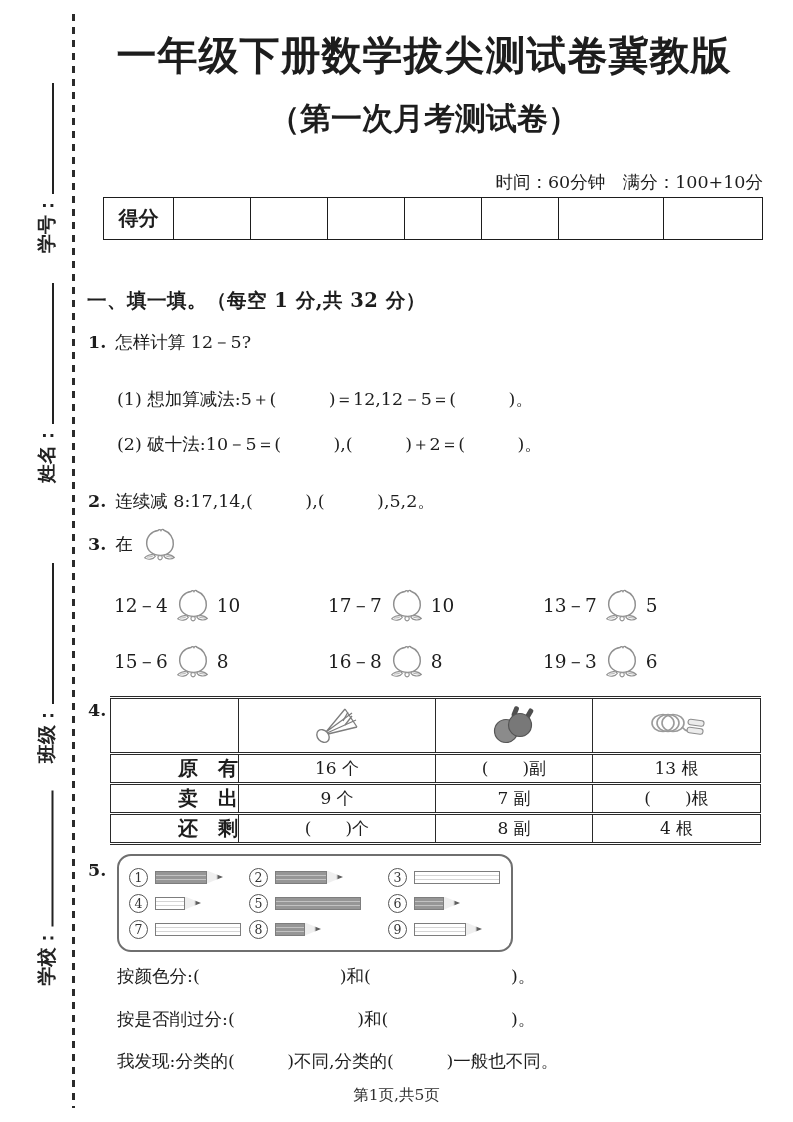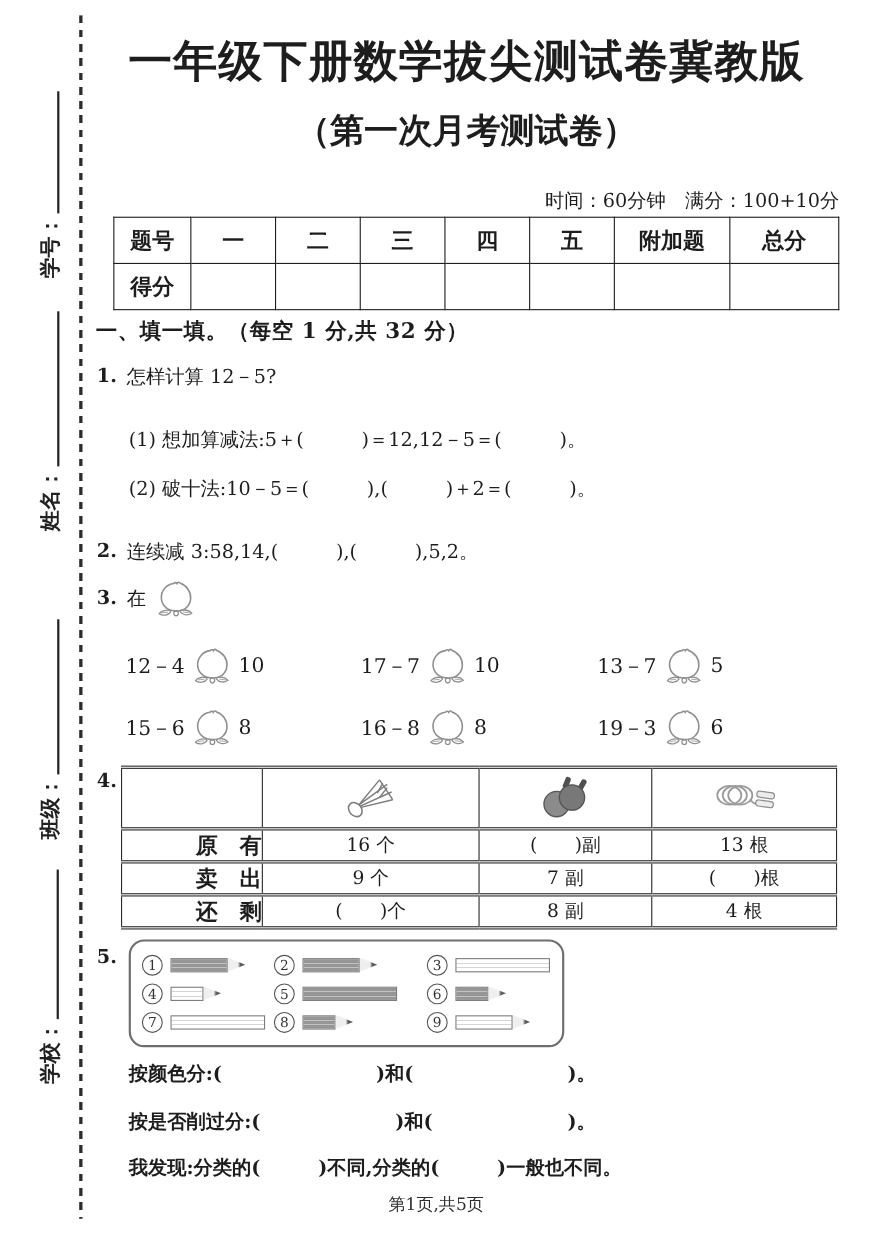--- a/index.html
+++ b/index.html
@@ -126,21 +126,21 @@
   .pencil.light .pbody { background:repeating-linear-gradient(180deg,#ffffff 0 3px,#d5d5d5 3px 4px); }
   .pencil.len-short  .pbody { width:30px; }
   .pencil.len-medium .pbody { width:52px; }
   .pencil.len-long   .pbody { width:86px; }
   .ptip {
     width:16px; height:13px;
     background:linear-gradient(90deg,#efefef 0 58%,#5d5d5d 72%);
     clip-path:polygon(0 0,100% 50%,0 100%);
   }
 
-  .q5line { position:absolute; left:117px; font-size:17.5px; white-space:nowrap;font-weight:bold; }
+  .q5line { position:absolute; left:117px; font-size:17.5px; white-space:nowrap; }
   .l1 { top:964px; } .l2 { top:1007px; } .l3 { top:1049px; }
 
   .footer {
     position:absolute; left:0; top:1085px; width:100%;
     text-align:center; font-size:15.5px; color:#2e2e2e;
   }
   .defs-hidden { position:absolute; width:0; height:0; overflow:hidden; }
 </style>
 </head>
 <body>
@@ -210,30 +210,20 @@
       <col class="c0">
         <col class="cn">
         <col class="cn">
         <col class="cn">
       <col class="cn">
         <col class="cn">
         <col class="c6">
         <col class="c7">
     </colgroup>
     <tbody>
-        <tr>
-      <td>题号</td>
-      <td>一</td>
-      <td>二</td>
-      <td>三</td>
-      <td>四</td>
-      <td>五</td>
-      <td>附加题</td>
-      <td>总分</td>
-    </tr>
     <tr>
       <td>得分</td>
       <td></td>
       <td></td>
       <td></td>
       <td></td>
       <td></td>
       <td></td>
       <td></td>
     </tr>
@@ -244,21 +234,21 @@
 
   <div class="qline q1h">
     <span class="qnum">1.</span>
     <span>怎样计算 12－5?</span>
   </div>
   <div class="qsub s1">(1) 想加算减法:5＋(　　　)＝12,12－5＝(　　　)。</div>
   <div class="qsub s2">(2) 破十法:10－5＝(　　　),(　　　)＋2＝(　　　)。</div>
 
   <div class="qline q2h">
     <span class="qnum">2.</span>
-    <span>连续减 3:58,14,(　　　),(　　　),5,2。</span>
+    <span>连续减 8:17,14,(　　　),(　　　),5,2。</span>
   </div>
 
   <div class="qline q3h">
     <span class="qnum">3.</span>
     <span>在</span>
     <svg class="peach">
         <use href="#peach-sym"></use>
       </svg>
   </div>
   <div class="q3grid">

